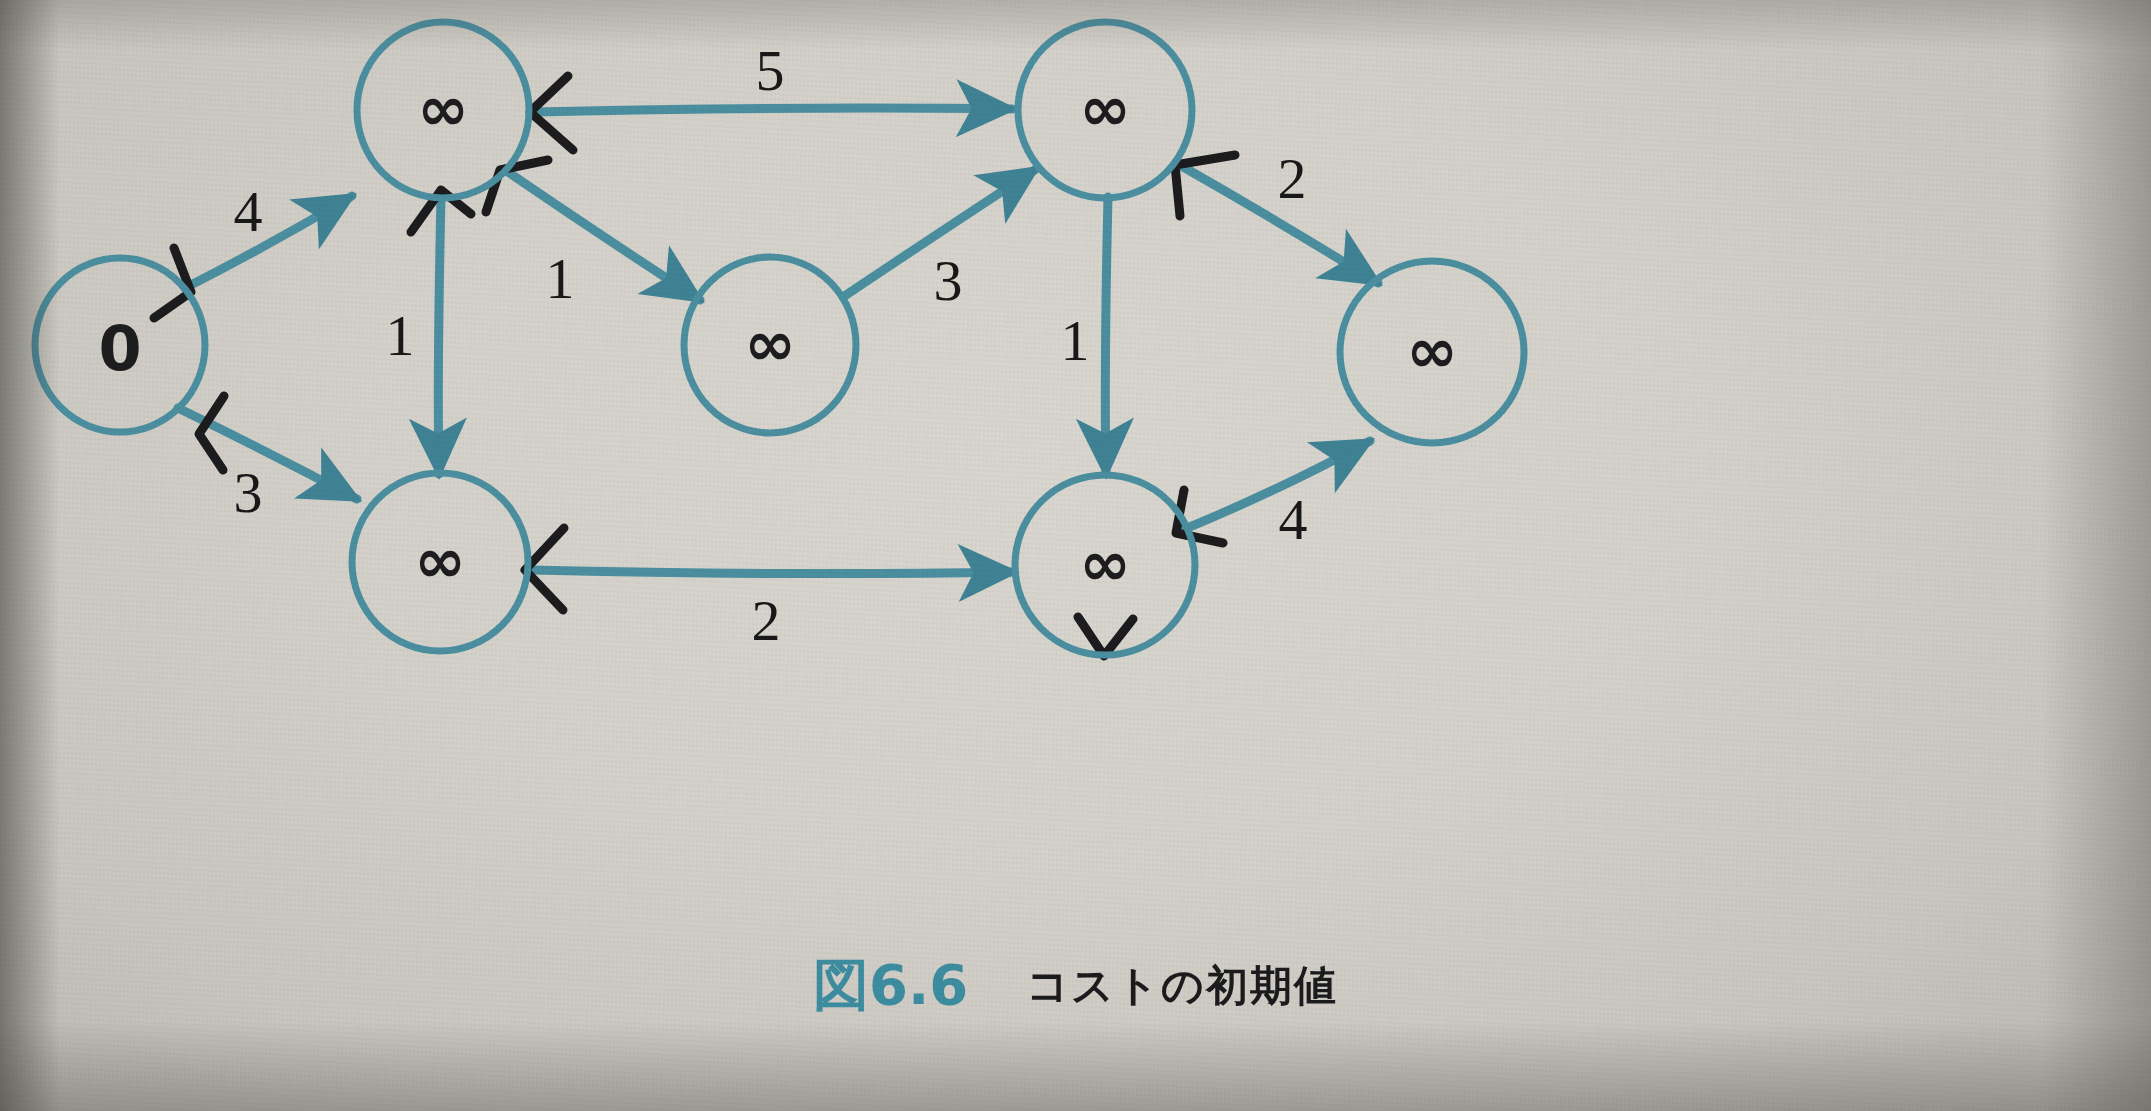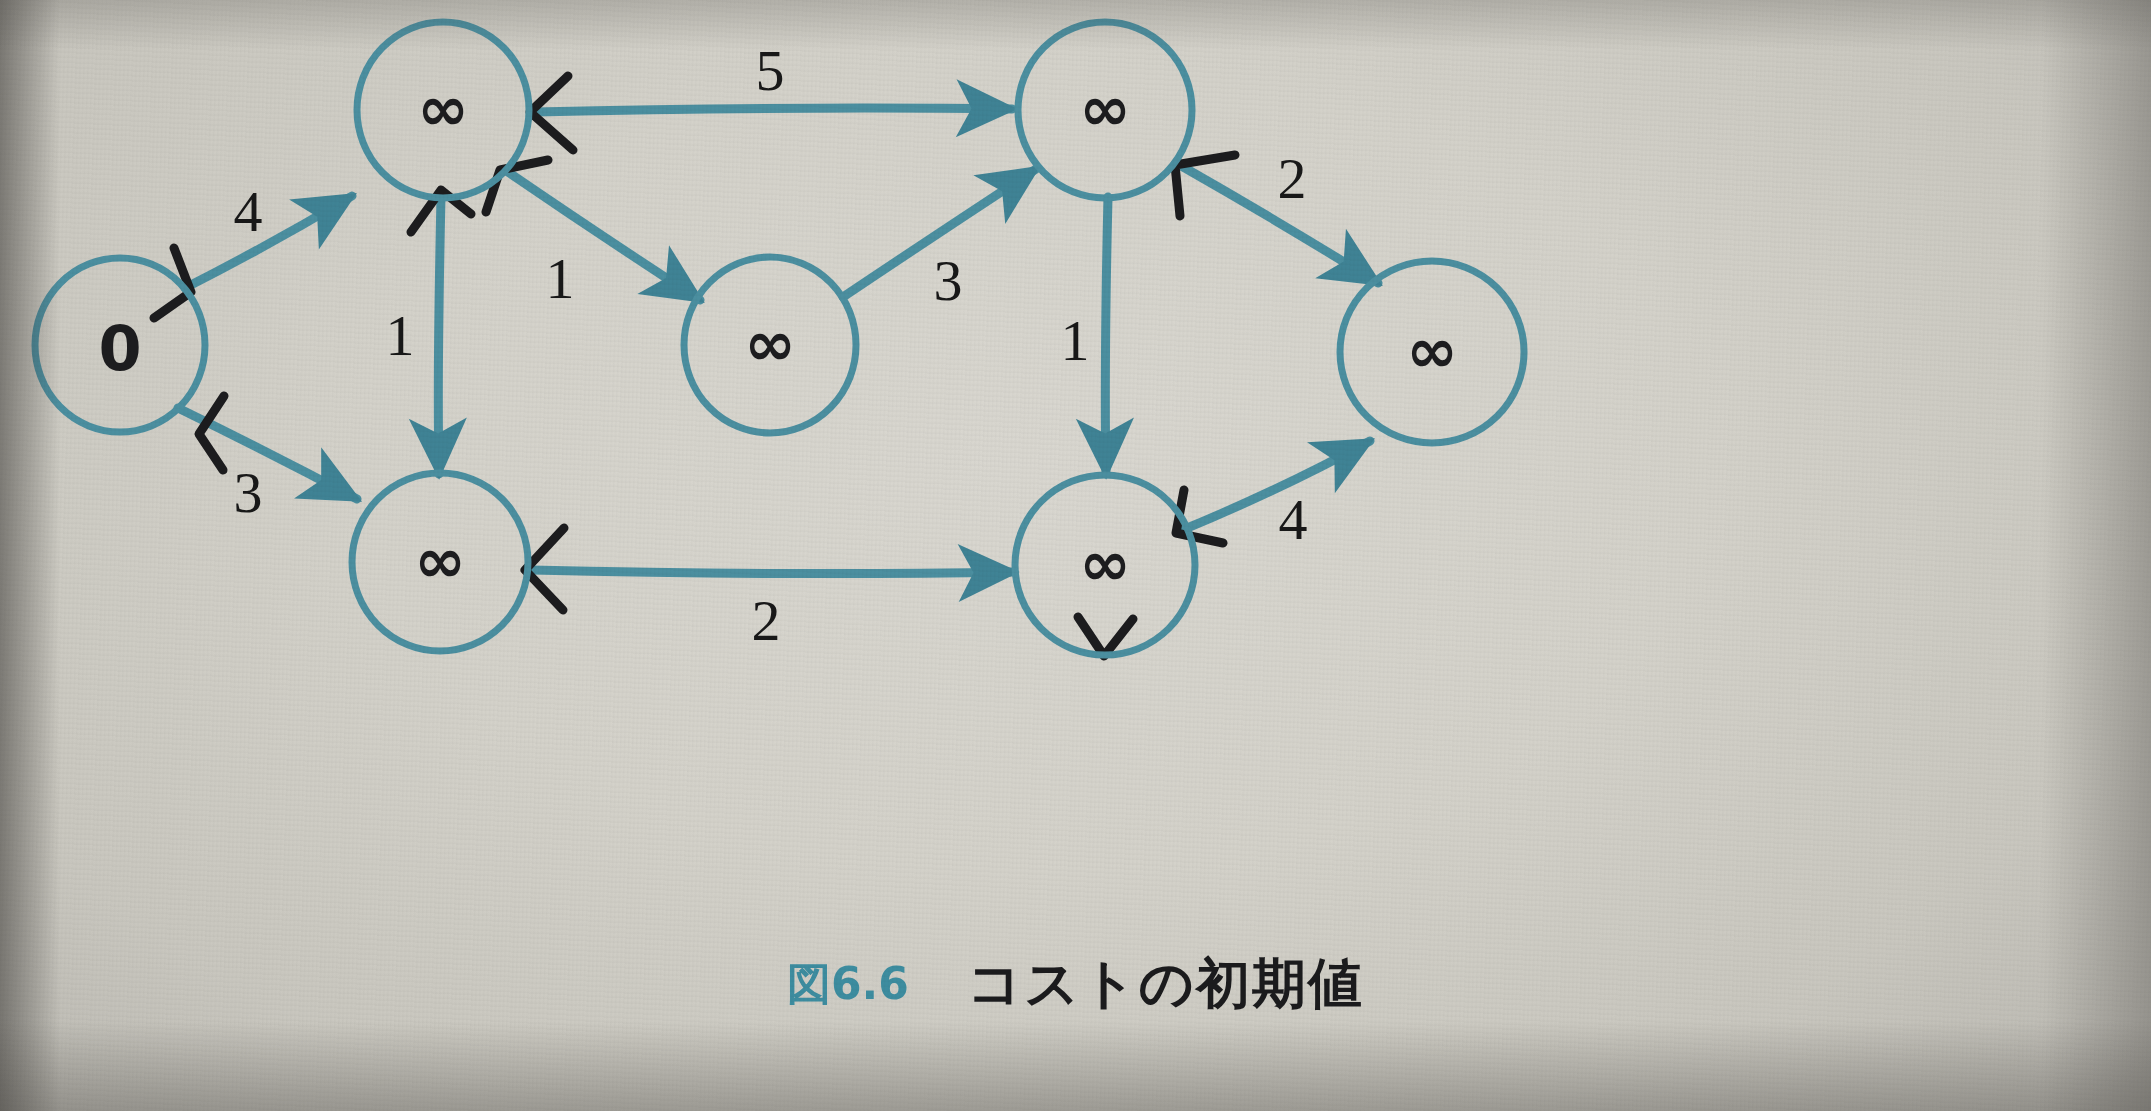--- a/index.html
+++ b/index.html
@@ -50,30 +50,30 @@
   #caption{
     position:absolute;
     left:0;right:0;
     top:948px;
     text-align:center;
     white-space:nowrap;
   }
   #caption .fig-no{
     font-family:"DejaVu Sans", sans-serif;
     font-weight:700;
-    font-size:44px;
+    font-size:56px;
     color:#3d8da0;
     letter-spacing:0px;
     vertical-align:middle;
   }
   #caption .cap-gap{display:inline-block;width:46px;}
   #caption .cap-text{
     font-family:"DejaVu Sans", sans-serif;
     font-weight:700;
-    font-size:54px;
+    font-size:42px;
     color:#1b1b1d;
     letter-spacing:2px;
     vertical-align:middle;
     margin-left:12px;
   }
 </style>
 </head>
 <body>
 
 <div id="page">

